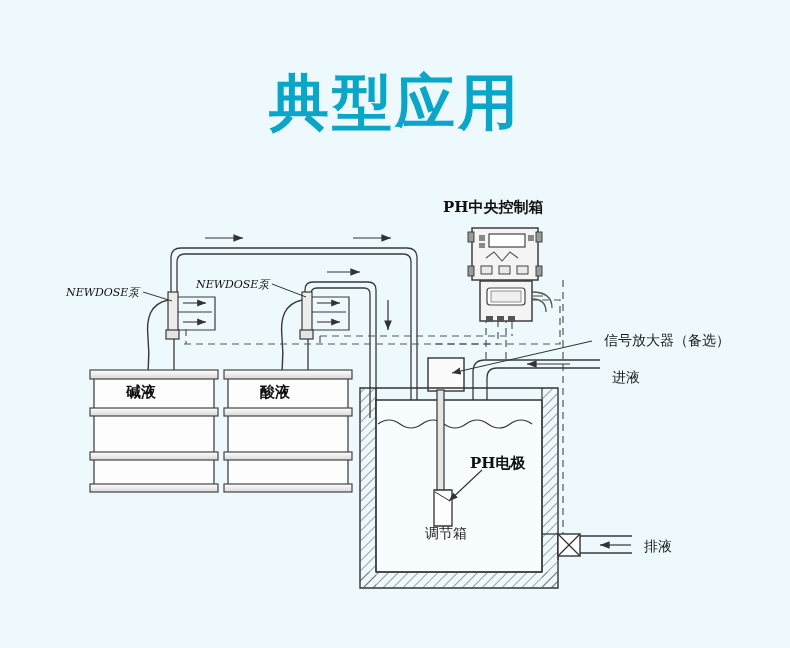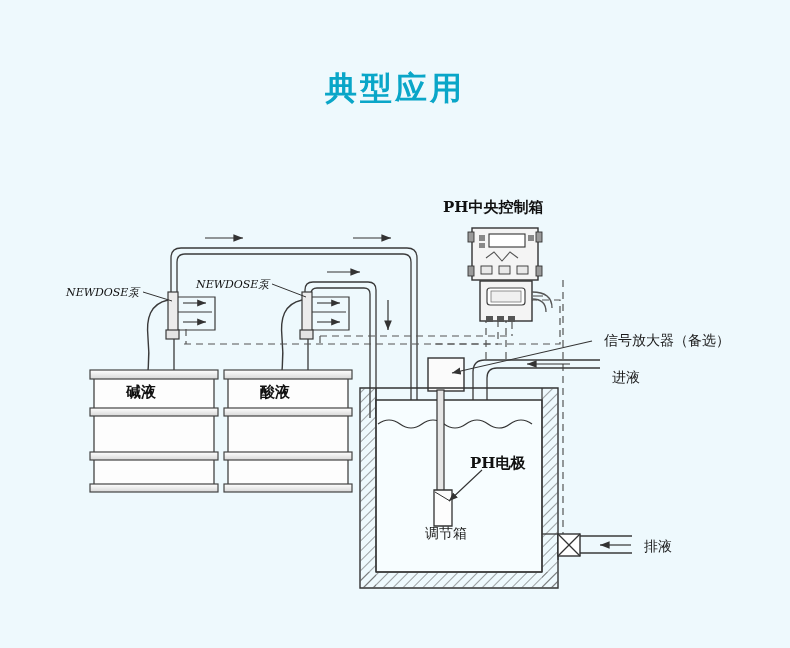--- a/index.html
+++ b/index.html
@@ -22,21 +22,21 @@
     background: #eef9fd;
   }
   #page-title {
     position: absolute;
     left: 0;
     top: 72px;
     width: 790px;
     text-align: center;
     font-family: "DejaVu Sans", sans-serif;
     font-weight: bold;
-    font-size: 32px;
+    font-size: 60px;
     letter-spacing: 3px;
     color: #0aa6c8;
     line-height: 1;
   }
   svg#diagram {
     position: absolute;
     left: 0;
     top: 0;
     width: 790px;
     height: 648px;

